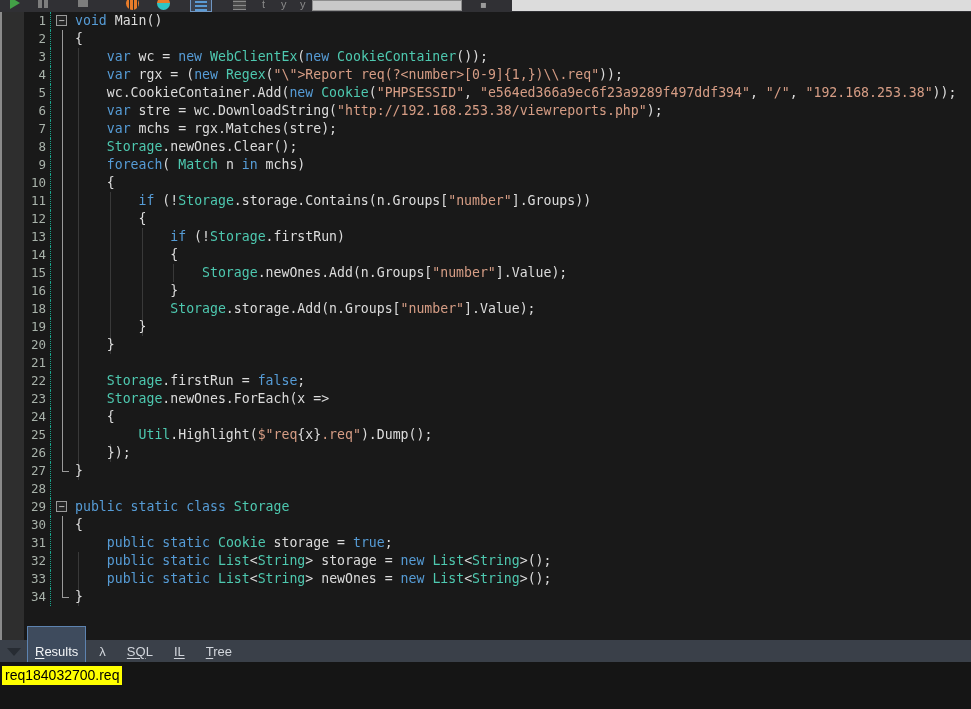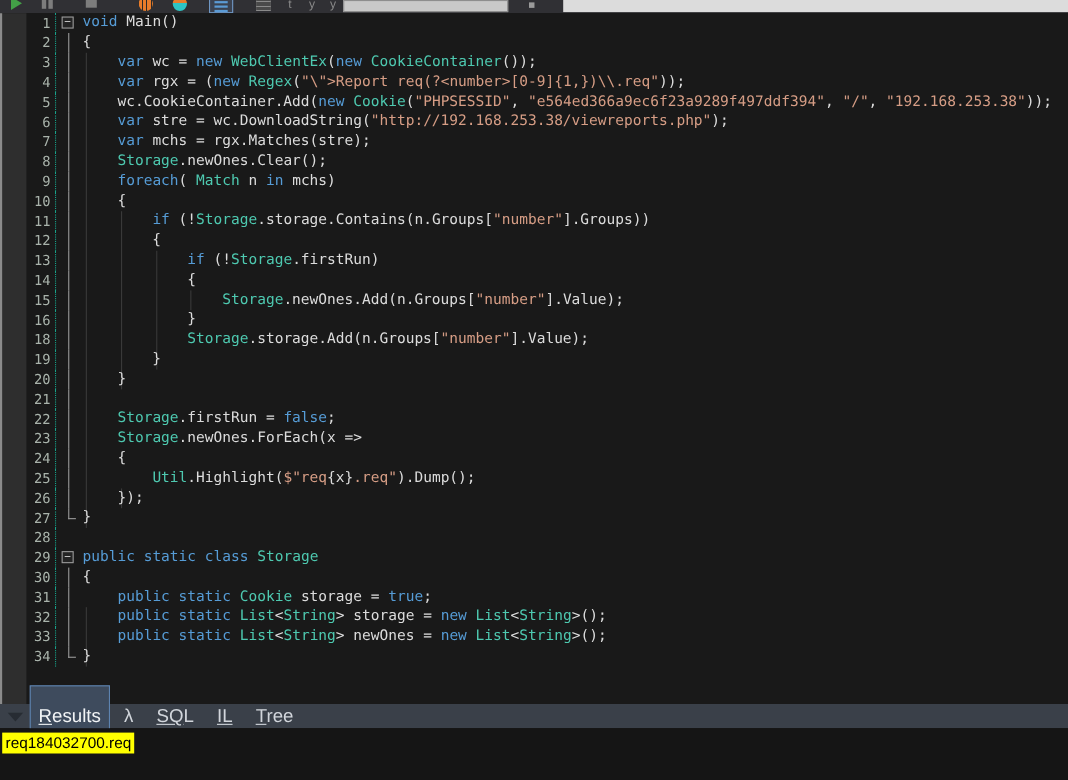--- a/index.html
+++ b/index.html
@@ -59,21 +59,21 @@
   .code{white-space:pre;flex:1 1 auto}
   .tk-k{color:var(--keyword)} .tk-t{color:var(--type)}
   .tk-s{color:var(--string)} .tk-d{color:var(--code)}
 
   
   .tabbar{position:absolute;left:0;top:640px;width:971px;height:22px;
     background:var(--tabbar-bg);display:flex;align-items:center}
   .collapse-tri{width:0;height:0;border-left:7px solid transparent;
     border-right:7px solid transparent;border-top:8px solid #272c33;
     margin:2px 6px 0 7px;flex:none}
-  .tab{color:var(--tab-text);font-size:17px;padding:17px 7px;margin-right:5px;
+  .tab{color:var(--tab-text);font-size:13px;padding:17px 7px;margin-right:5px;
     border:1px solid transparent;white-space:nowrap}
   .tab.sel{background:var(--tab-selected-bg);border-color:var(--tab-selected-border);color:#f2f4f6}
   .tab u{text-underline-offset:2px}
 
   
   .results{position:absolute;left:0;top:662px;width:971px;height:47px;
     background:var(--results-bg)}
   .chip{display:inline-block;margin:4px 0 0 2px;padding:1px 3px 2px 3px;
     background:var(--highlight);color:#000;font-size:14px;
     font-family:"Liberation Sans",sans-serif}

